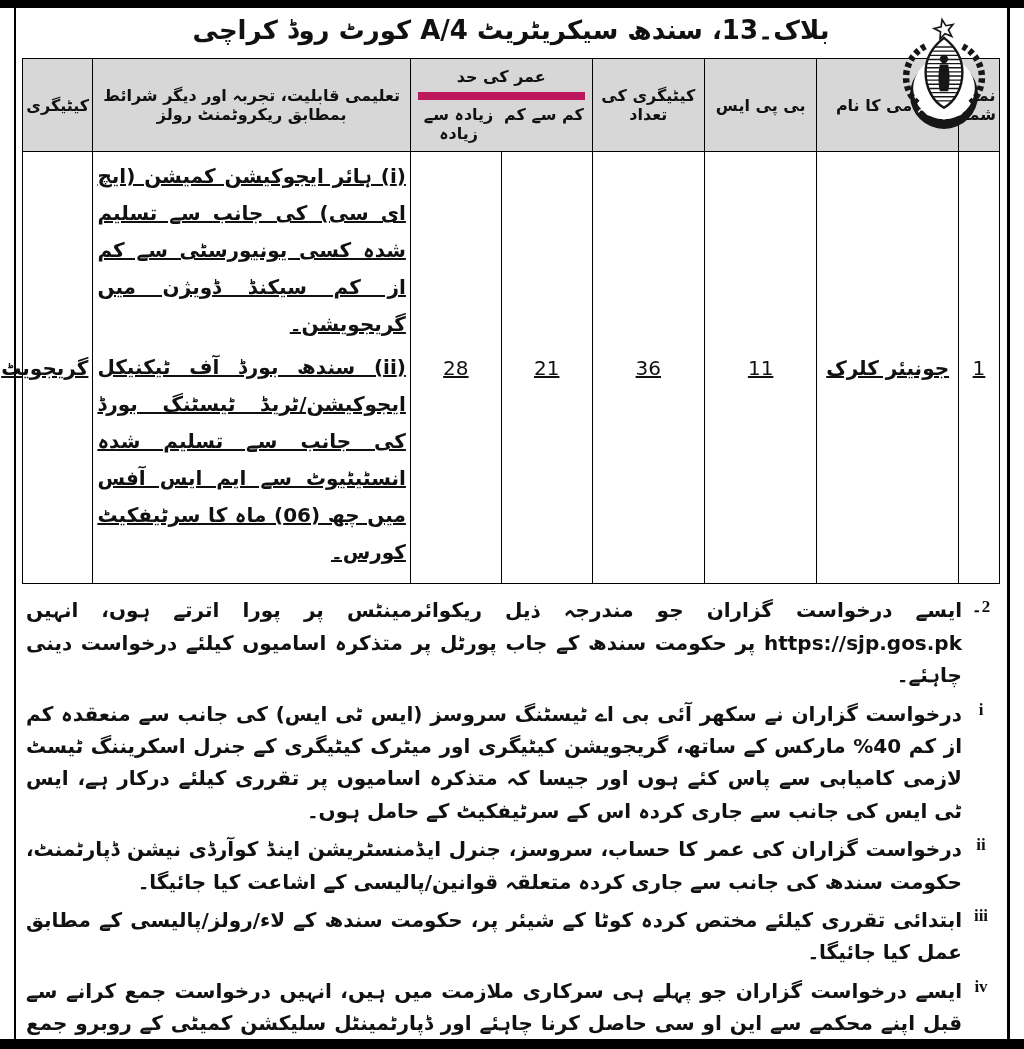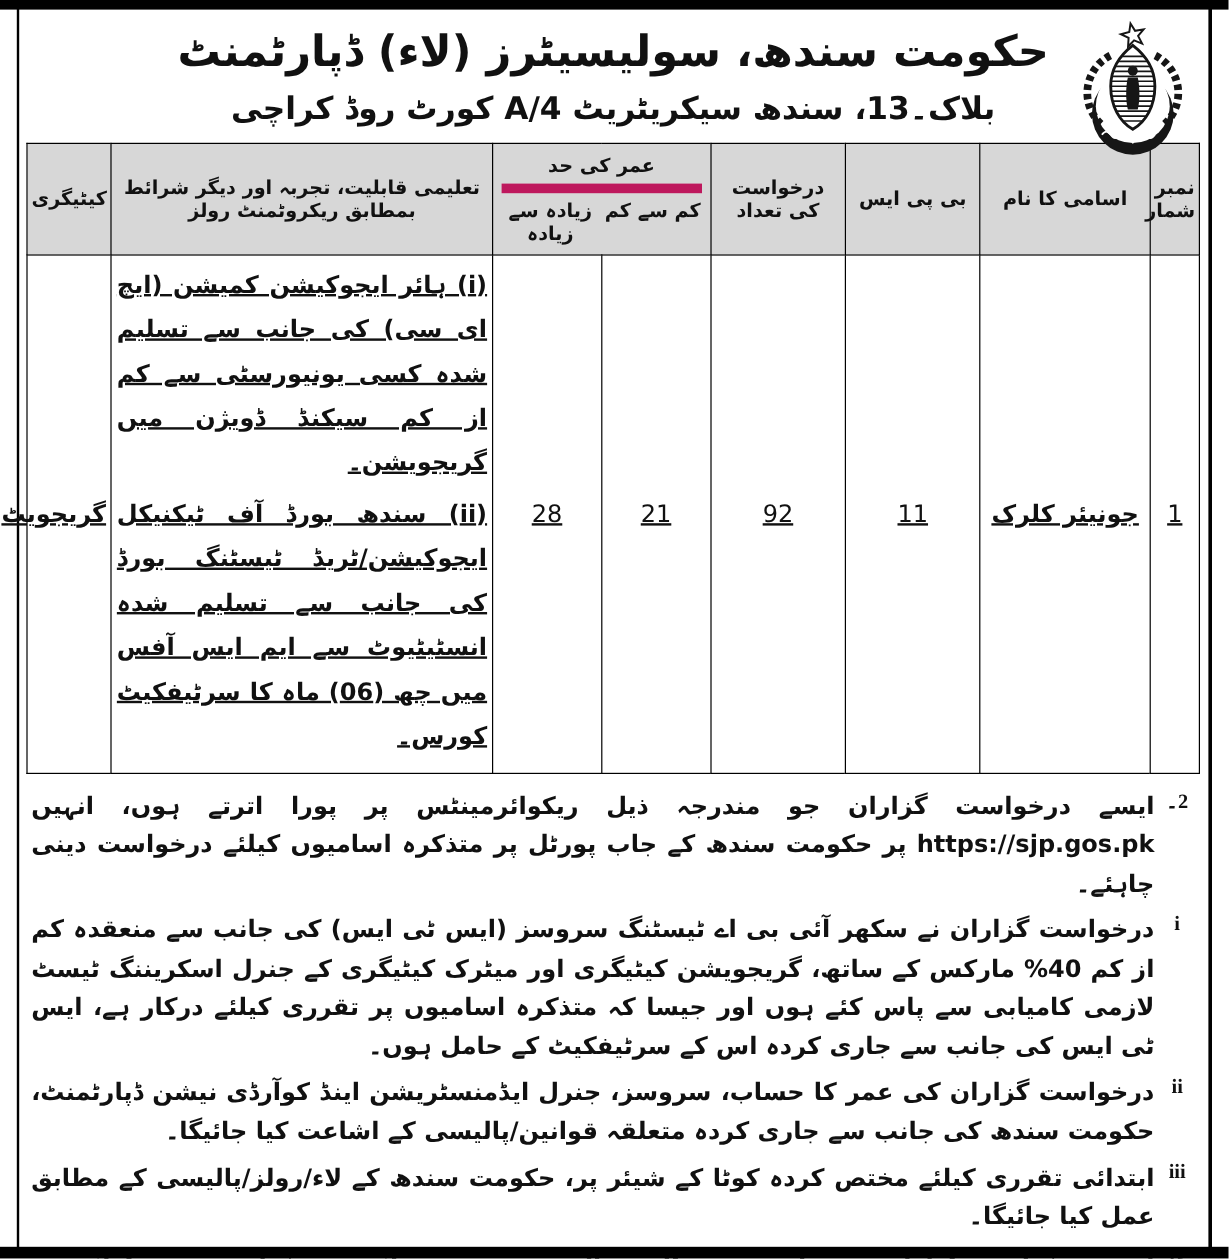--- a/index.html
+++ b/index.html
@@ -86,59 +86,58 @@
             <line x1="28" y1="90.5" x2="72" y2="90.5"></line>
         </g>
 
         <circle cx="50" cy="45" r="4.5" fill="#161616"></circle>
         <path d="M45.5 51 C43.5 60 43.5 72 45.5 80 L54.5 80 C56.5 72 56.5 60 54.5 51 Z" fill="#161616"></path>
 
         <path d="M50 2 L52.7 9.3 L60.5 9.6 L54.4 14.4 L56.5 21.9 L50 17.6 L43.5 21.9 L45.6 14.4 L39.5 9.6 L47.3 9.3 Z" fill="#ffffff" stroke="#161616" stroke-width="1.8" transform="rotate(-12 50 12)"></path>
       </svg>
     </div>
 
-    <div class="title1">حکومت سندھ، سولیسیٹرز (لاء) ڈپارٹمنٹ</div>
     <div class="title2">بلاک۔13، سندھ سیکریٹریٹ 4/A کورٹ روڈ کراچی</div>
 
 
 
     <table class="vac">
       <colgroup>
         <col style="width:4.2%">
           <col style="width:14.5%">
           <col style="width:11.5%">
           <col style="width:11.5%">
         <col style="width:9.3%">
           <col style="width:9.3%">
           <col style="width:32.5%">
           <col style="width:7.2%">
       </colgroup>
       <thead>
         <tr>
           <th>نمبر شمار</th>
           <th>اسامی کا نام</th>
           <th>بی پی ایس</th>
-          <th>درخواست کی تعداد</th>
+          <th>کیٹیگری کی تعداد</th>
           <th colspan="2" class="age-th">
             <div class="age-title">عمر کی حد</div>
             <div class="age-sub">
               <span>کم سے کم</span>
               <span>زیادہ سے زیادہ</span>
             </div>
           </th>
           <th>تعلیمی قابلیت، تجربہ اور دیگر شرائط بمطابق ریکروٹمنٹ رولز</th>
           <th>کیٹیگری</th>
         </tr>
       </thead>
       <tbody>
         <tr>
           <td class="serial">1</td>
           <td class="post-name">جونیئر کلرک</td>
           <td>11</td>
-          <td>92</td>
+          <td>36</td>
           <td>21</td>
           <td>28</td>
           <td class="qual">
             <div>(i) ہائر ایجوکیشن کمیشن (ایچ ای سی) کی جانب سے تسلیم شدہ کسی یونیورسٹی سے کم از کم سیکنڈ ڈویژن میں گریجویشن۔</div>
             <div>(ii) سندھ بورڈ آف ٹیکنیکل ایجوکیشن/ٹریڈ ٹیسٹنگ بورڈ کی جانب سے تسلیم شدہ انسٹیٹیوٹ سے ایم ایس آفس میں چھ (06) ماہ کا سرٹیفکیٹ کورس۔</div>
           </td>
           <td class="category">گریجویٹ</td>
         </tr>
       </tbody>
     </table>

